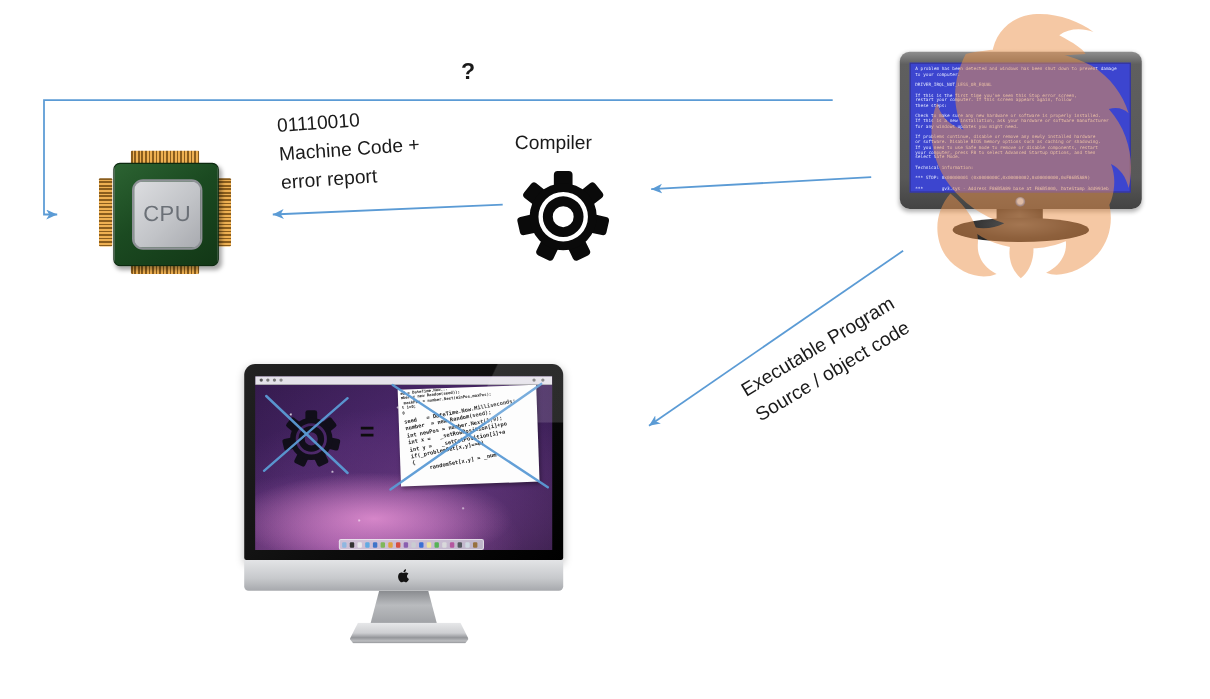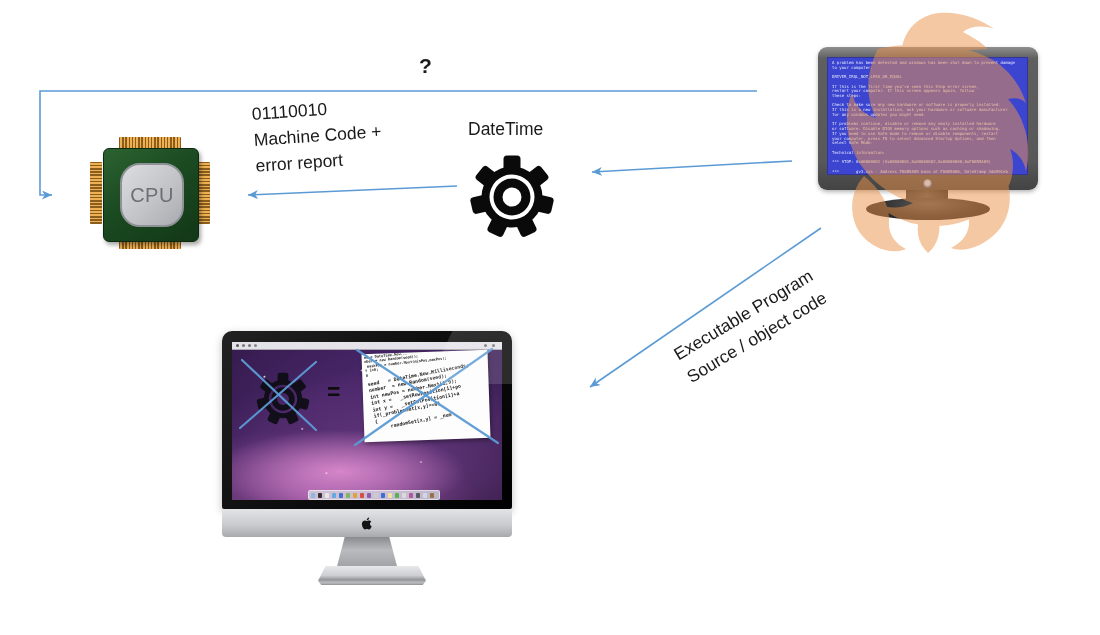--- a/index.html
+++ b/index.html
@@ -20,21 +20,21 @@
   .arrowhead{fill:var(--arrow);}
 
   
   #cpu{left:86px;top:132px;width:130px;height:122px;}
   .pins{position:absolute;border-radius:1px;}
   .pins.h{background:repeating-linear-gradient(90deg,#8a5d1d 0 1.5px,#eeb052 1.5px 3.2px);}
   .pins.v{background:repeating-linear-gradient(0deg,#8a5d1d 0 1.5px,#eeb052 1.5px 3.2px);}
   #cpu-body{left:17px;top:16px;width:94px;height:92px;border-radius:6px;
     background:linear-gradient(145deg,#2c6332 0%,#1b4a21 45%,#123716 100%);
     border:1px solid #0d2a10;box-shadow:2px 3px 4px rgba(0,0,0,.35);}
-  #cpu-plate{left:16px;top:14px;width:60px;height:60px;border-radius:20px;
+  #cpu-plate{left:16px;top:14px;width:60px;height:60px;border-radius:10px;
     background:linear-gradient(135deg,#dcdde0 0%,#c2c4c8 55%,#a9abb0 100%);
     border:2px solid #8e9196;display:flex;align-items:center;justify-content:center;}
   #cpu-text{font-size:20px;color:#6b7077;letter-spacing:.5px;}
 
   
   #compiler-gear{left:470px;top:155px;z-index:5;}
   .gear-dark{fill:#0a0a0a;}
 
   
   #monitor-frame{left:818px;top:47px;width:220px;height:143px;border-radius:9px;z-index:2;
@@ -104,21 +104,21 @@
 <div id="canvas">
 
   <div id="q-mark" class="abs lbl">?</div>
 
   <div id="machine-label" class="abs lbl">
     <div>01110010</div>
     <div>Machine Code +</div>
     <div>error report</div>
   </div>
 
-  <div id="compiler-label" class="abs lbl">DateTime</div>
+  <div id="compiler-label" class="abs lbl">Compiler</div>
 
   <div id="exec-label" class="abs lbl">
     <div>Executable Program</div>
     <div>Source / object code</div>
   </div>
 
   <div id="cpu" class="abs">
     <div class="pins h abs" style="left:33px;top:5px;width:62px;height:12px;"></div>
     <div class="pins h abs" style="left:33px;top:105px;width:62px;height:12px;"></div>
     <div class="pins v abs" style="left:4px;top:30px;width:12px;height:62px;"></div>

